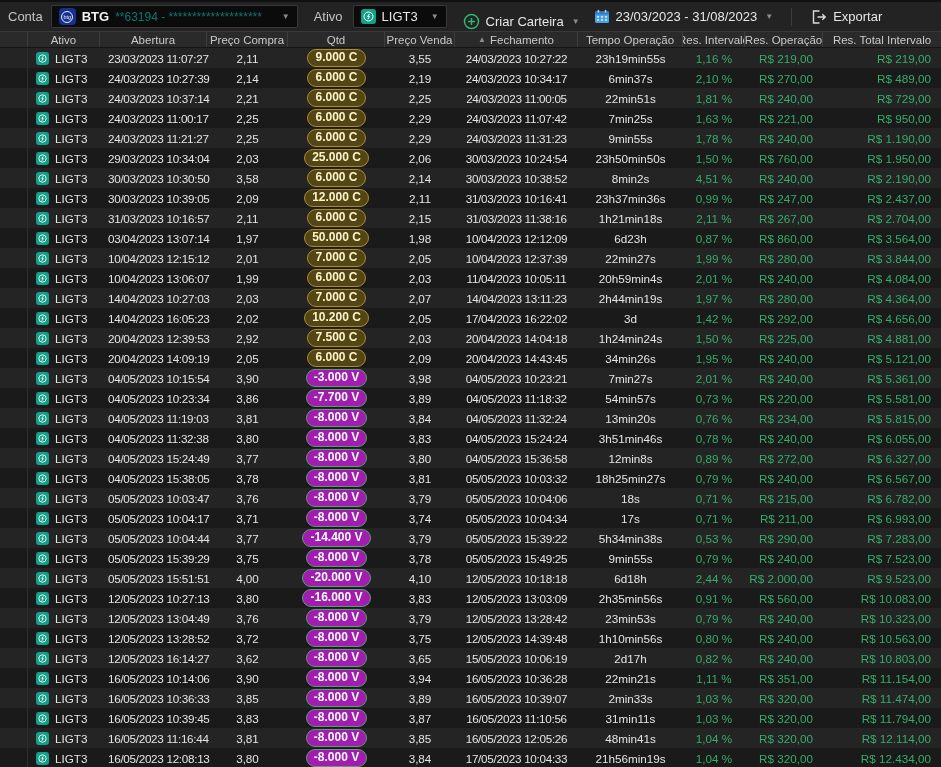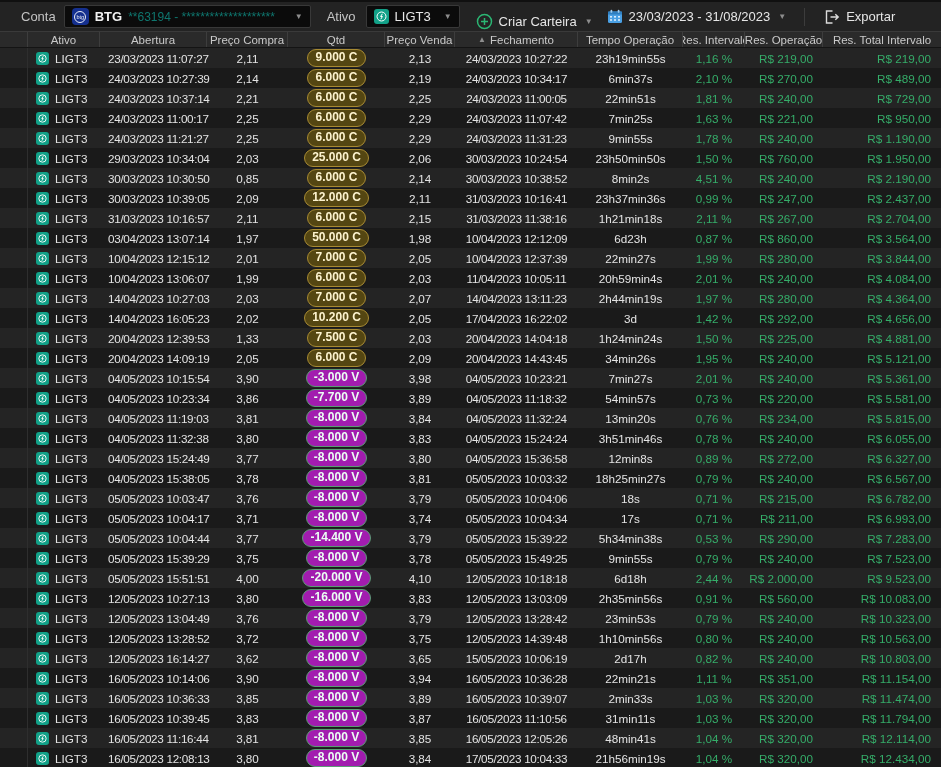--- a/index.html
+++ b/index.html
@@ -2,21 +2,21 @@
 <html><head>
 <meta charset="utf-8">
 <style>
   * { margin:0; padding:0; box-sizing:border-box; }
   html,body { width:941px; height:767px; overflow:hidden; background:#191919;
     font-family:"Liberation Sans", sans-serif; }
   .app { width:941px; height:767px; background:#1b1b1b; border-top:2px solid #101010; }
 
   
   .toolbar { height:29px; background:#232323; display:flex; align-items:center;
-    padding:0 21px; gap:8px; color:#c4c4c4; font-size:13px; }
+    padding:0 8px; gap:8px; color:#c4c4c4; font-size:13px; }
   .tb-label { color:#c4c4c4; }
   .select-box { background:#0b0b0b; border:1px solid #383838; border-radius:2px;
     height:23px; display:flex; align-items:center; padding:0 7px; gap:6px;
     color:#e8e8e8; cursor:default; }
   .acct-box { width:247px; }
   .asset-box { width:94px; margin-left:2px; }
   .chev { color:#8d8d8d; font-size:8px; margin-left:auto; }
   .chev.inline { margin-left:2px; }
   .btg-logo { width:17px; height:17px; background:#15308f; border-radius:4px;
     display:flex; align-items:center; justify-content:center; flex:0 0 auto; }
@@ -158,21 +158,21 @@
               <path d="M6.4 2.8 L4.6 5.5 L6.4 5.5 L4.8 8.2" fill="none" stroke="#ffffff" stroke-width="1.1"></path>
             </svg>
           </span>
           <span>LIGT3</span>
         </div>
         <div class="cell left date">23/03/2023 11:07:27</div>
         <div class="cell ">2,11</div>
         <div class="cell ">
           <span class="badge buy">9.000 C</span>
         </div>
-        <div class="cell ">2,13</div>
+        <div class="cell ">3,55</div>
         <div class="cell date">24/03/2023 10:27:22</div>
         <div class="cell ">23h19min55s</div>
         <div class="cell green">1,16 %</div>
         <div class="cell right green">R$ 219,00</div>
         <div class="cell right green">R$ 219,00</div>
       </div>
       <div class="row grid">
         <div class="cell gutter"></div>
         <div class="cell left">
           <span class="row-ico">
@@ -292,21 +292,21 @@
         <div class="cell left">
           <span class="row-ico">
             <svg width="9" height="9" viewBox="0 0 11 11">
               <circle cx="5.5" cy="5.5" r="4.5" fill="none" stroke="#ffffff" stroke-width="1.1"></circle>
               <path d="M6.4 2.8 L4.6 5.5 L6.4 5.5 L4.8 8.2" fill="none" stroke="#ffffff" stroke-width="1.1"></path>
             </svg>
           </span>
           <span>LIGT3</span>
         </div>
         <div class="cell left date">30/03/2023 10:30:50</div>
-        <div class="cell ">0,85</div>
+        <div class="cell ">3,58</div>
         <div class="cell ">
           <span class="badge buy">6.000 C</span>
         </div>
         <div class="cell ">2,14</div>
         <div class="cell date">30/03/2023 10:38:52</div>
         <div class="cell ">8min2s</div>
         <div class="cell green">4,51 %</div>
         <div class="cell right green">R$ 240,00</div>
         <div class="cell right green">R$ 2.190,00</div>
       </div>
@@ -476,21 +476,21 @@
         <div class="cell left">
           <span class="row-ico">
             <svg width="9" height="9" viewBox="0 0 11 11">
               <circle cx="5.5" cy="5.5" r="4.5" fill="none" stroke="#ffffff" stroke-width="1.1"></circle>
               <path d="M6.4 2.8 L4.6 5.5 L6.4 5.5 L4.8 8.2" fill="none" stroke="#ffffff" stroke-width="1.1"></path>
             </svg>
           </span>
           <span>LIGT3</span>
         </div>
         <div class="cell left date">20/04/2023 12:39:53</div>
-        <div class="cell ">1,33</div>
+        <div class="cell ">2,92</div>
         <div class="cell ">
           <span class="badge buy">7.500 C</span>
         </div>
         <div class="cell ">2,03</div>
         <div class="cell date">20/04/2023 14:04:18</div>
         <div class="cell ">1h24min24s</div>
         <div class="cell green">1,50 %</div>
         <div class="cell right green">R$ 225,00</div>
         <div class="cell right green">R$ 4.881,00</div>
       </div>

